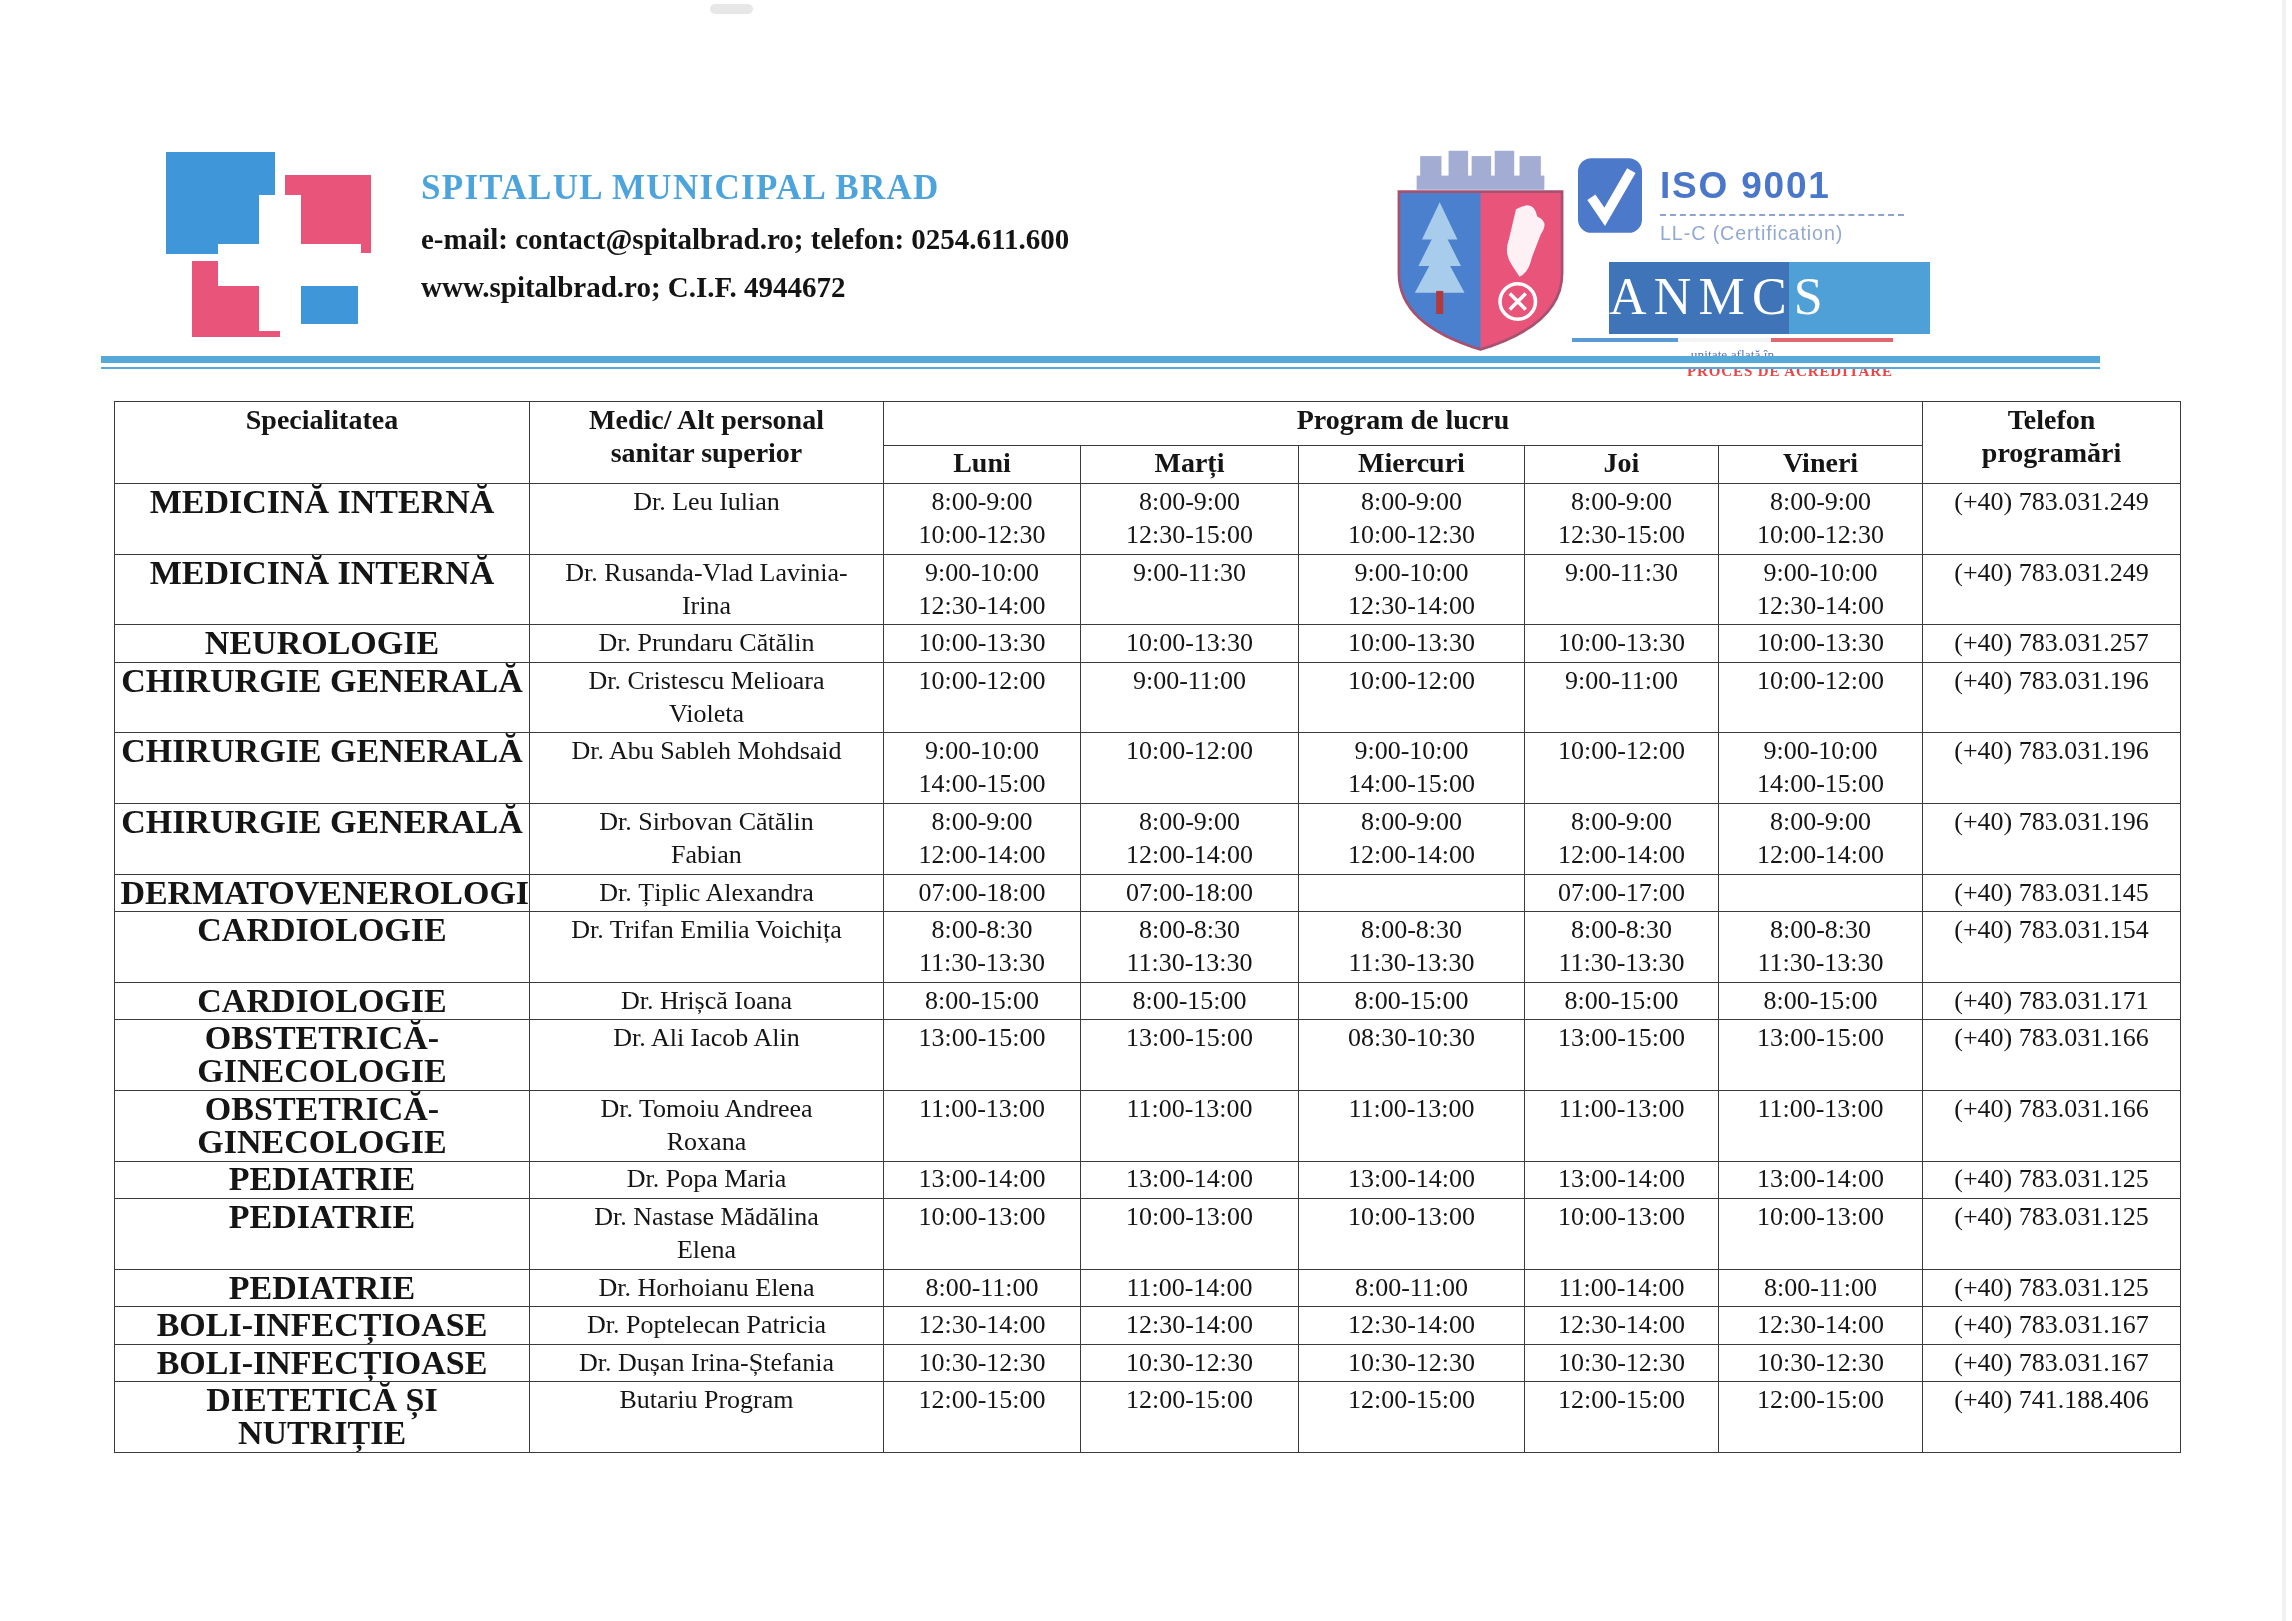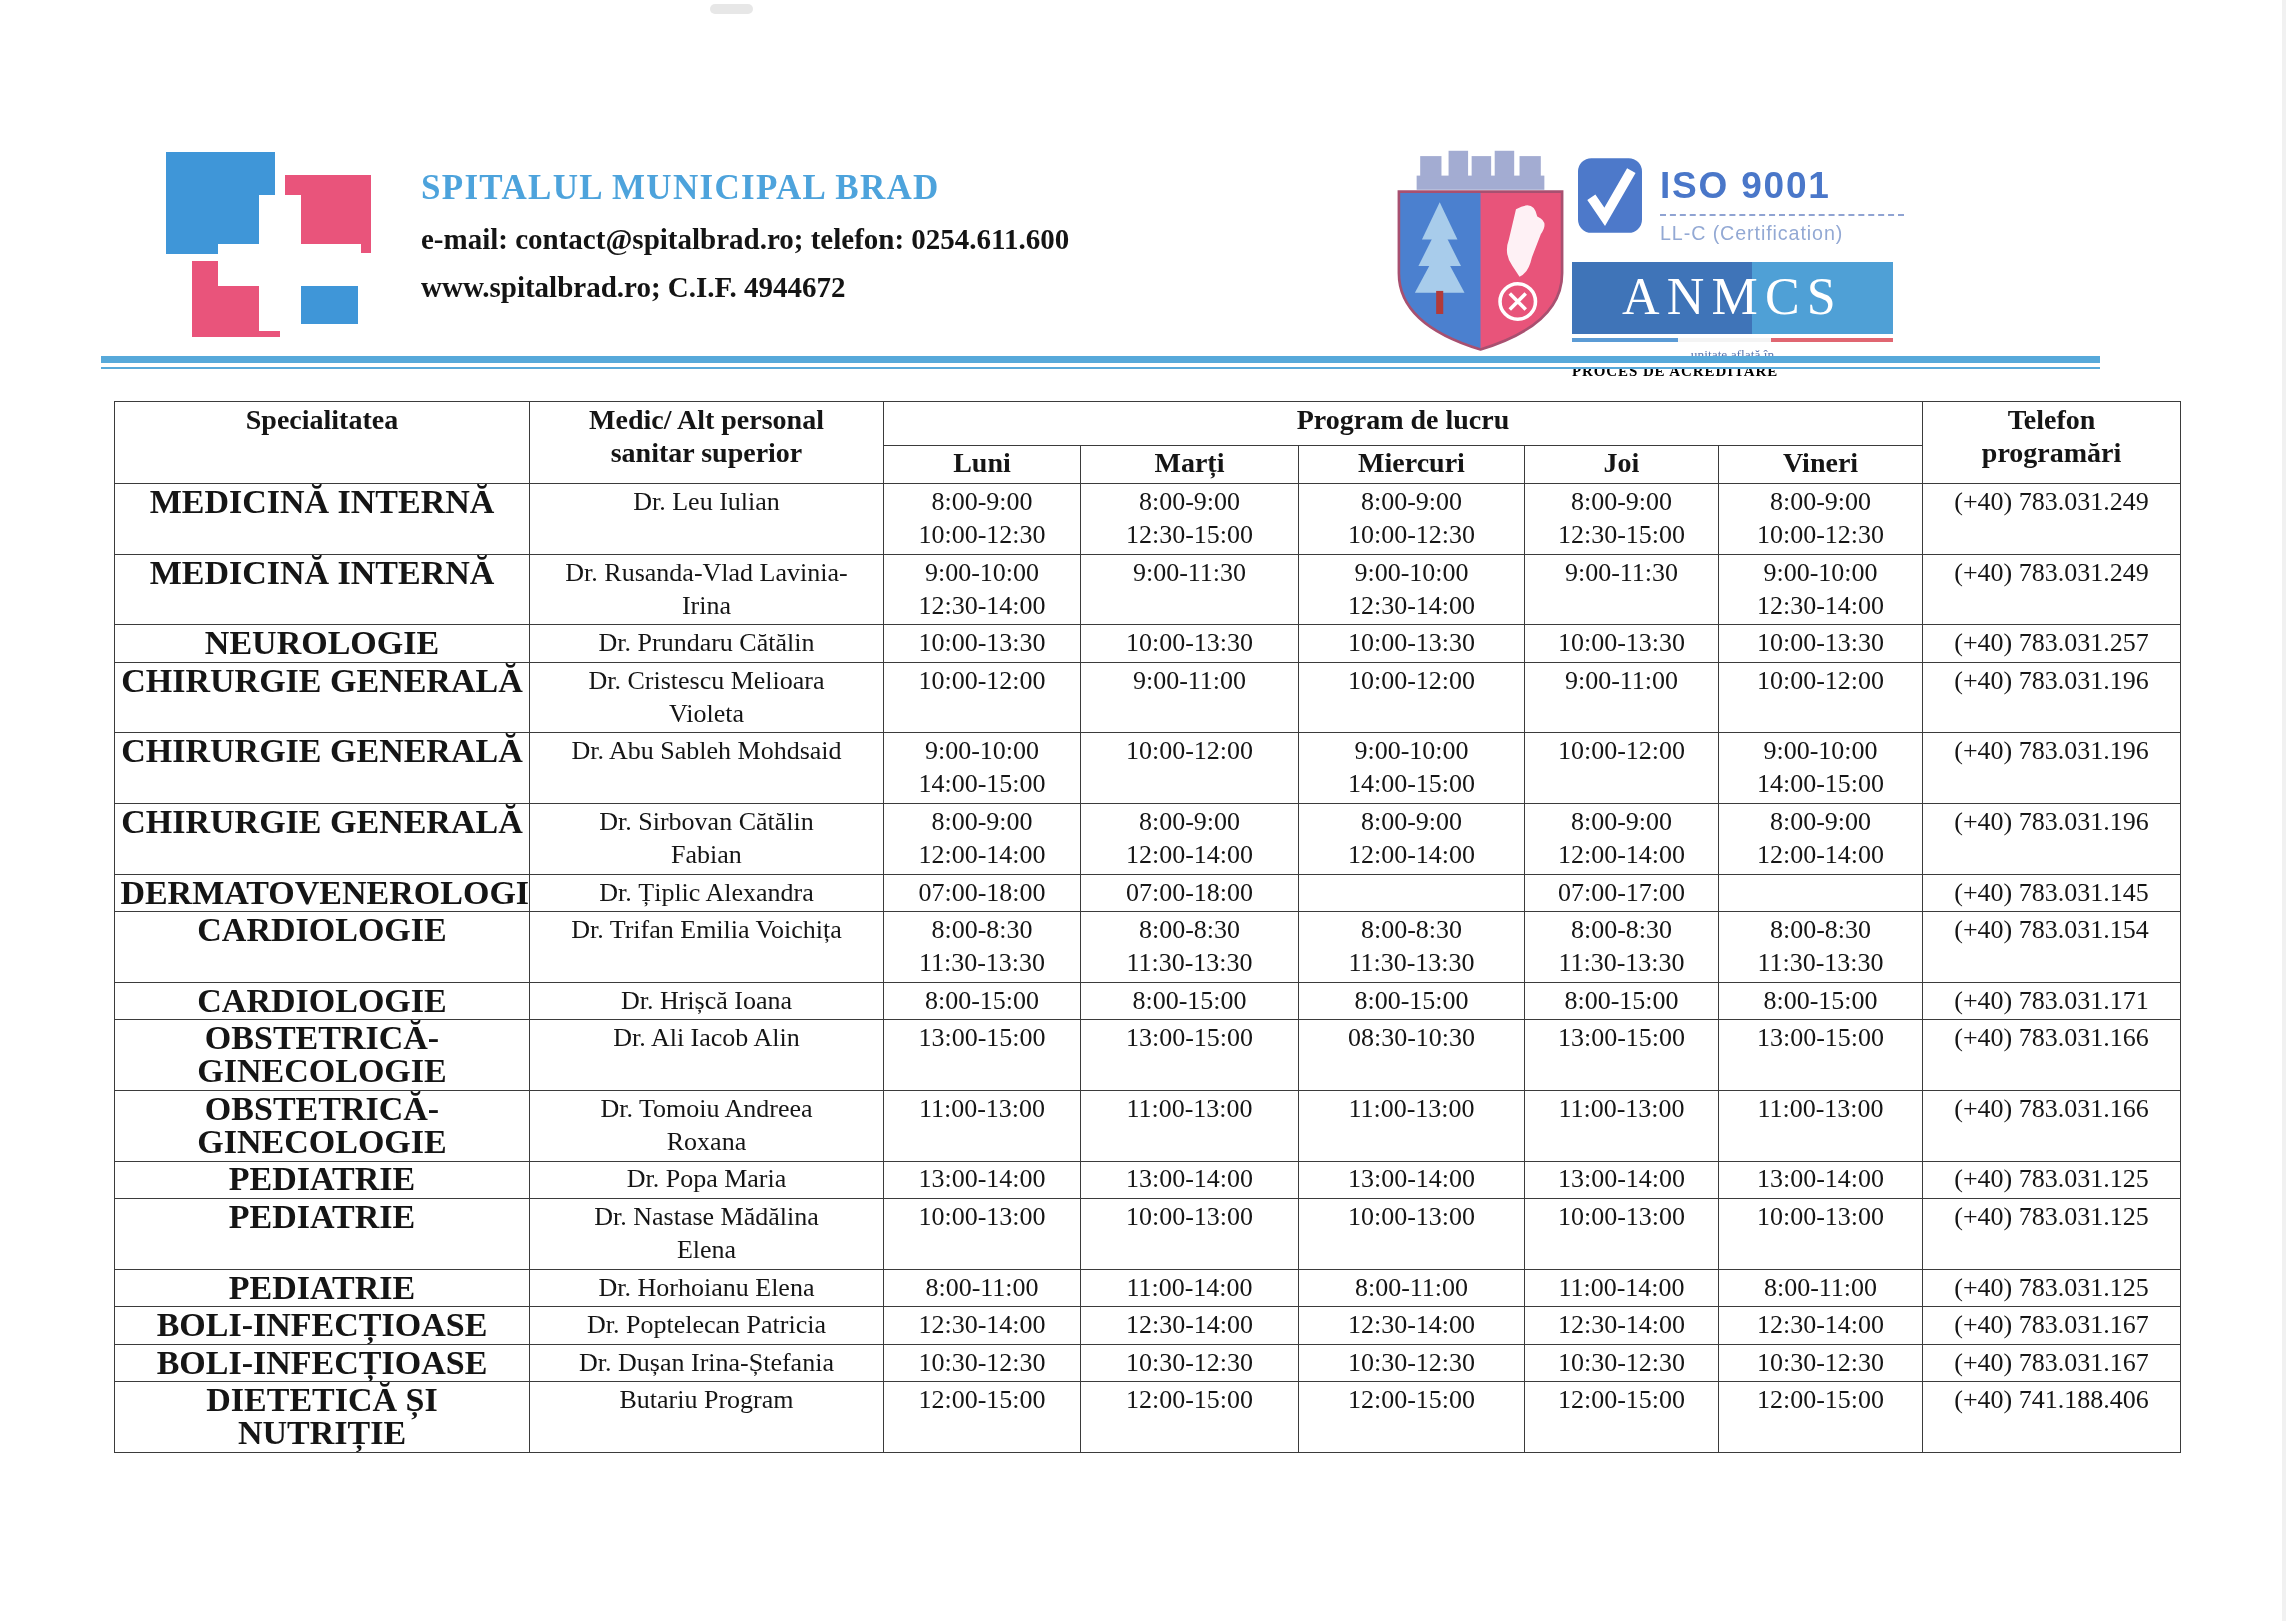--- a/index.html
+++ b/index.html
@@ -41,30 +41,30 @@
     font-size:37px;color:var(--badge_blue,#4a77c9);letter-spacing:1.8px;
   }
   .iso-badge .iso-rule{position:absolute;left:82px;top:56px;width:244px;border-top:2.7px dashed #8fa3d2;}
   .iso-badge .iso-sub{
     position:absolute;left:82px;top:64px;
     font-family:"Liberation Sans", sans-serif;
     font-size:19.7px;color:#93a9d4;letter-spacing:0.9px;
   }
   .anmcs-badge{position:absolute;left:1572px;top:262px;width:321px;}
   .anmcs-badge .box{
-    width:321px;height:72px;line-height:70px;text-align:center;
+    width:321px;height:72px;line-height:70px;
     background:linear-gradient(90deg,#3f74b8 0%,#3f74b8 56%,#4fa0d6 56%,#4fa0d6 100%);
-    color:#fff;font-size:52px;letter-spacing:7.2px;font-family:"Liberation Serif", serif;
+    color:#fff;font-size:52px;letter-spacing:7.2px;font-family:"Liberation Serif", serif;margin-left:37px;
   }
   .anmcs-badge .bar{
     margin-top:3.6px;height:4.5px;width:321px;
     background:linear-gradient(90deg,#5b9bd5 0 33%,#f4f4f4 33% 62%,var(--anmcs_red,#e06671) 62% 100%);
   }
   .anmcs-badge .note1{margin-top:5.4px;text-align:center;font-size:13.4px;color:#5a76b0;}
-  .anmcs-badge .note2{text-align:left;font-size:15px;font-weight:bold;color:#000000;letter-spacing:0.9px;}
+  .anmcs-badge .note2{text-align:right;font-size:15px;font-weight:bold;color:#ef4444;letter-spacing:0.9px;}
 
   .rule{
     position:absolute;left:101px;top:356px;width:1999px;height:3.6px;
     border-top:7.2px solid #57a9da;border-bottom:2.7px solid #57a9da;background:#fff;
   }
 
   
   table.sched{
     position:absolute;left:114px;top:401px;width:2065px;
     border-collapse:collapse;table-layout:fixed;

